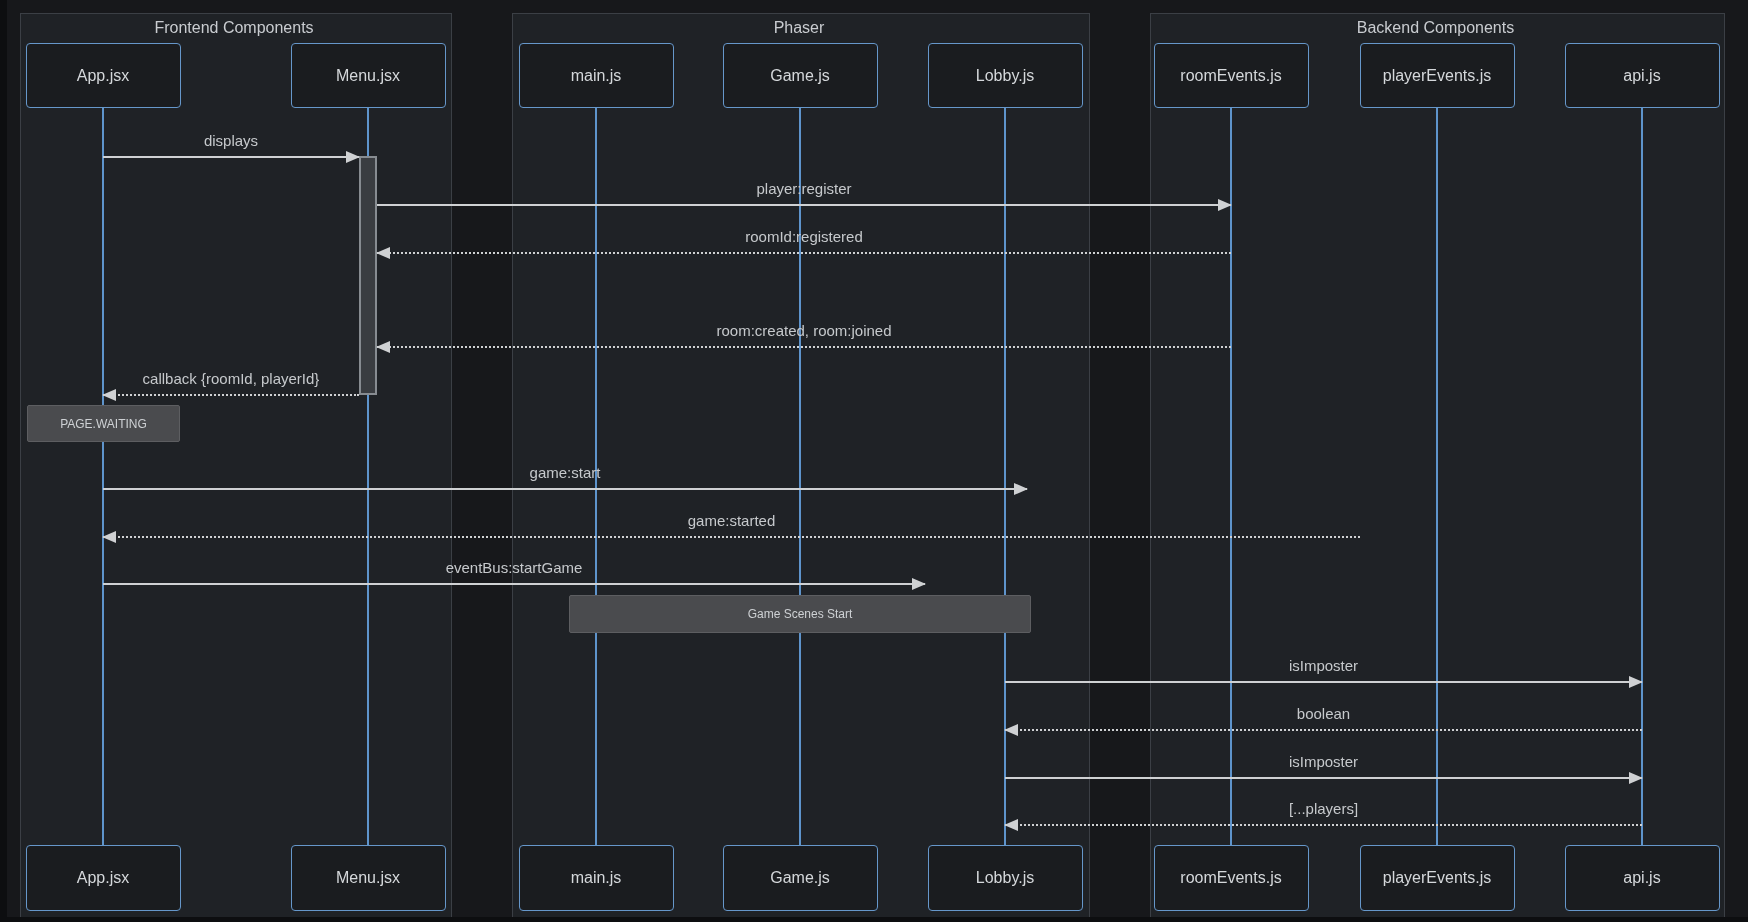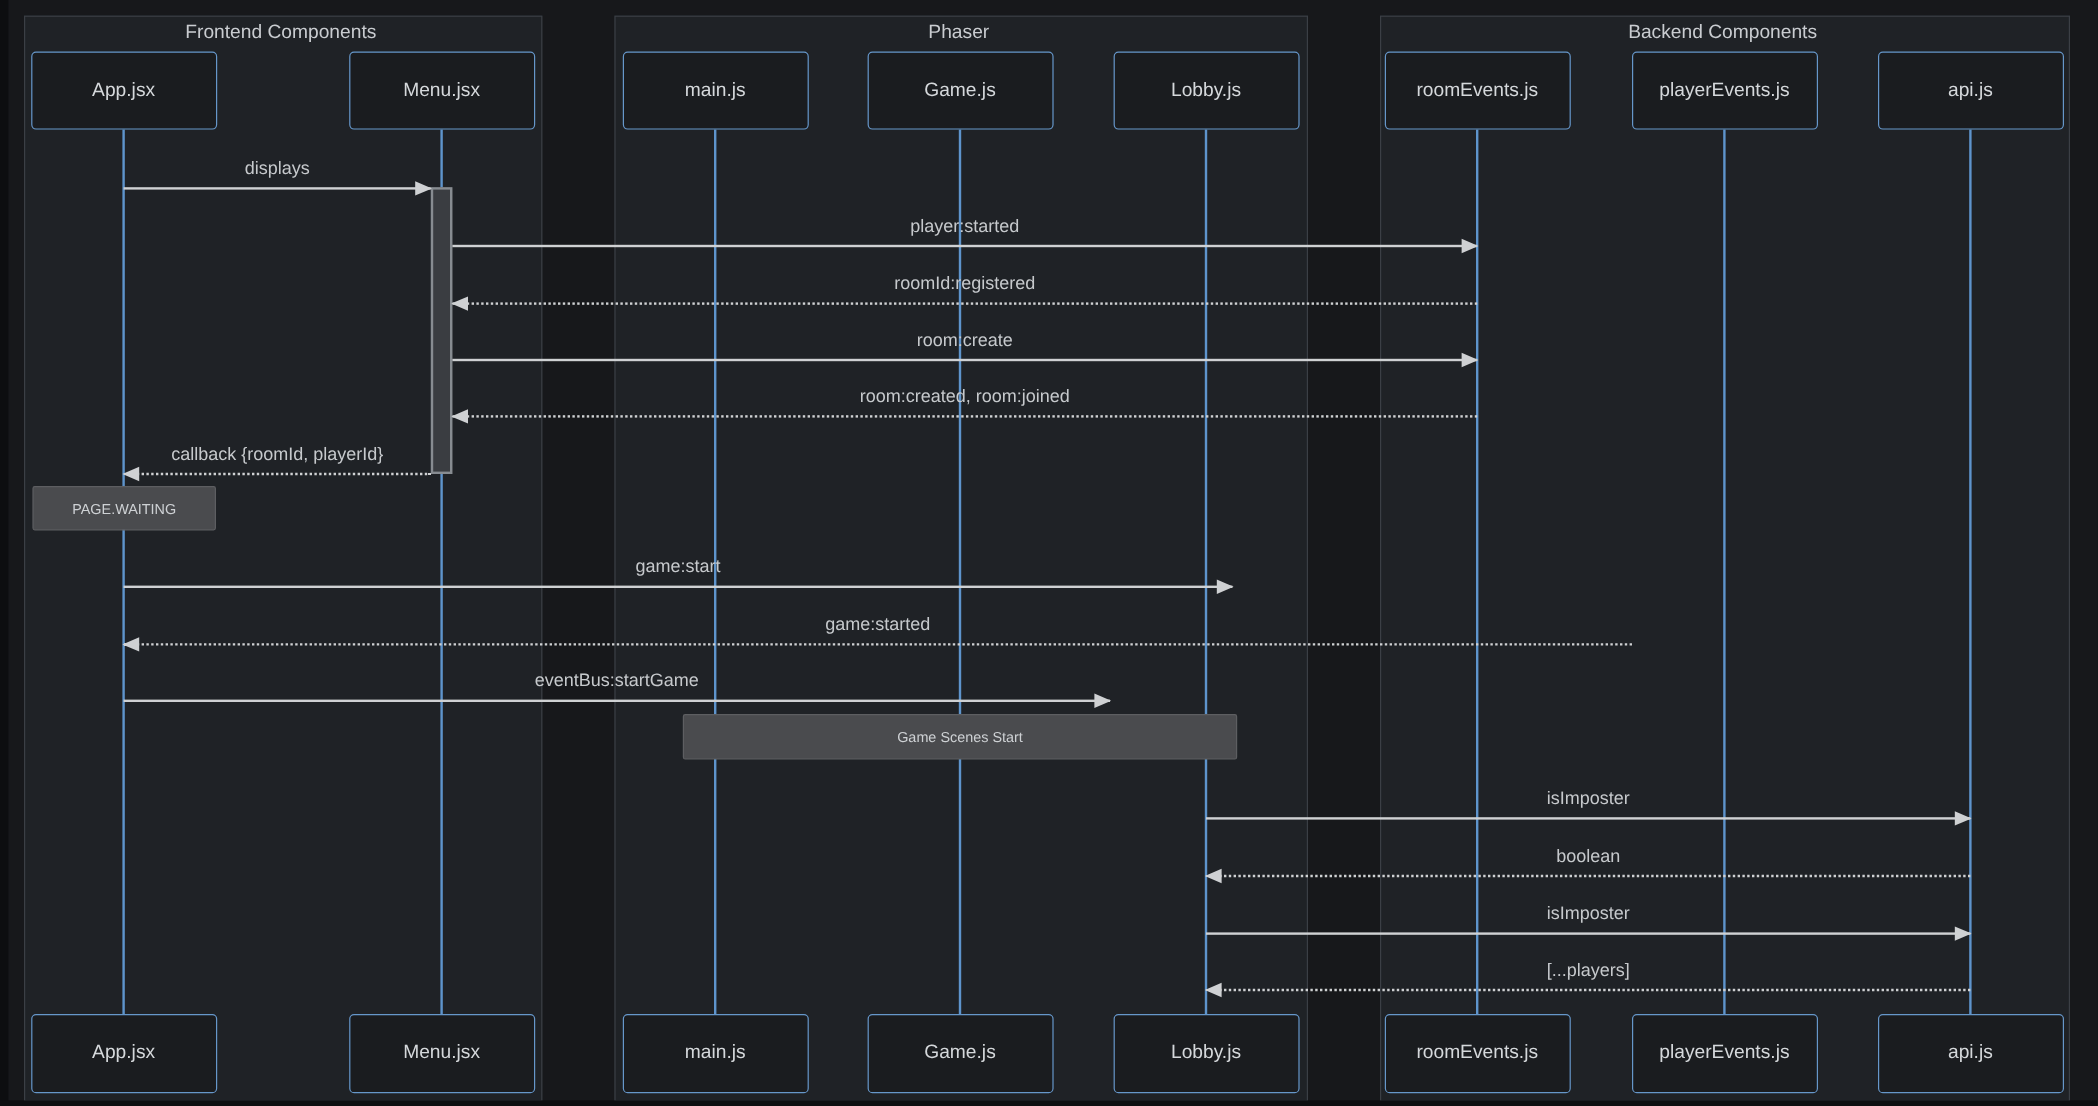--- a/index.html
+++ b/index.html
@@ -54,33 +54,28 @@
   <div id="layer-activations" class="layer">
       <div class="activation" style="left: 359px; top: 156px; width: 18px; height: 239px;"></div>
     </div>
   <div id="layer-messages" class="layer">
       <div class="message" style="left: 103px; top: 128px; width: 256px;">
         <div class="msg-label">displays</div>
         <div class="msg-line solid"></div>
         <div class="arrowhead right"></div>
       </div>
       <div class="message" style="left: 377px; top: 176px; width: 854px;">
-        <div class="msg-label">player:started</div>
+        <div class="msg-label">player:register</div>
         <div class="msg-line solid"></div>
         <div class="arrowhead right"></div>
       </div>
       <div class="message" style="left: 377px; top: 224px; width: 854px;">
         <div class="msg-label">roomId:registered</div>
         <div class="msg-line dotted"></div>
         <div class="arrowhead left"></div>
-      </div>
-      <div class="message" style="left: 377px; top: 271px; width: 854px;">
-        <div class="msg-label">room:create</div>
-        <div class="msg-line solid"></div>
-        <div class="arrowhead right"></div>
       </div>
       <div class="message" style="left: 377px; top: 318px; width: 854px;">
         <div class="msg-label">room:created, room:joined</div>
         <div class="msg-line dotted"></div>
         <div class="arrowhead left"></div>
       </div>
       <div class="message" style="left: 103px; top: 366px; width: 256px;">
         <div class="msg-label">callback {roomId, playerId}</div>
         <div class="msg-line dotted"></div>
         <div class="arrowhead left"></div>

